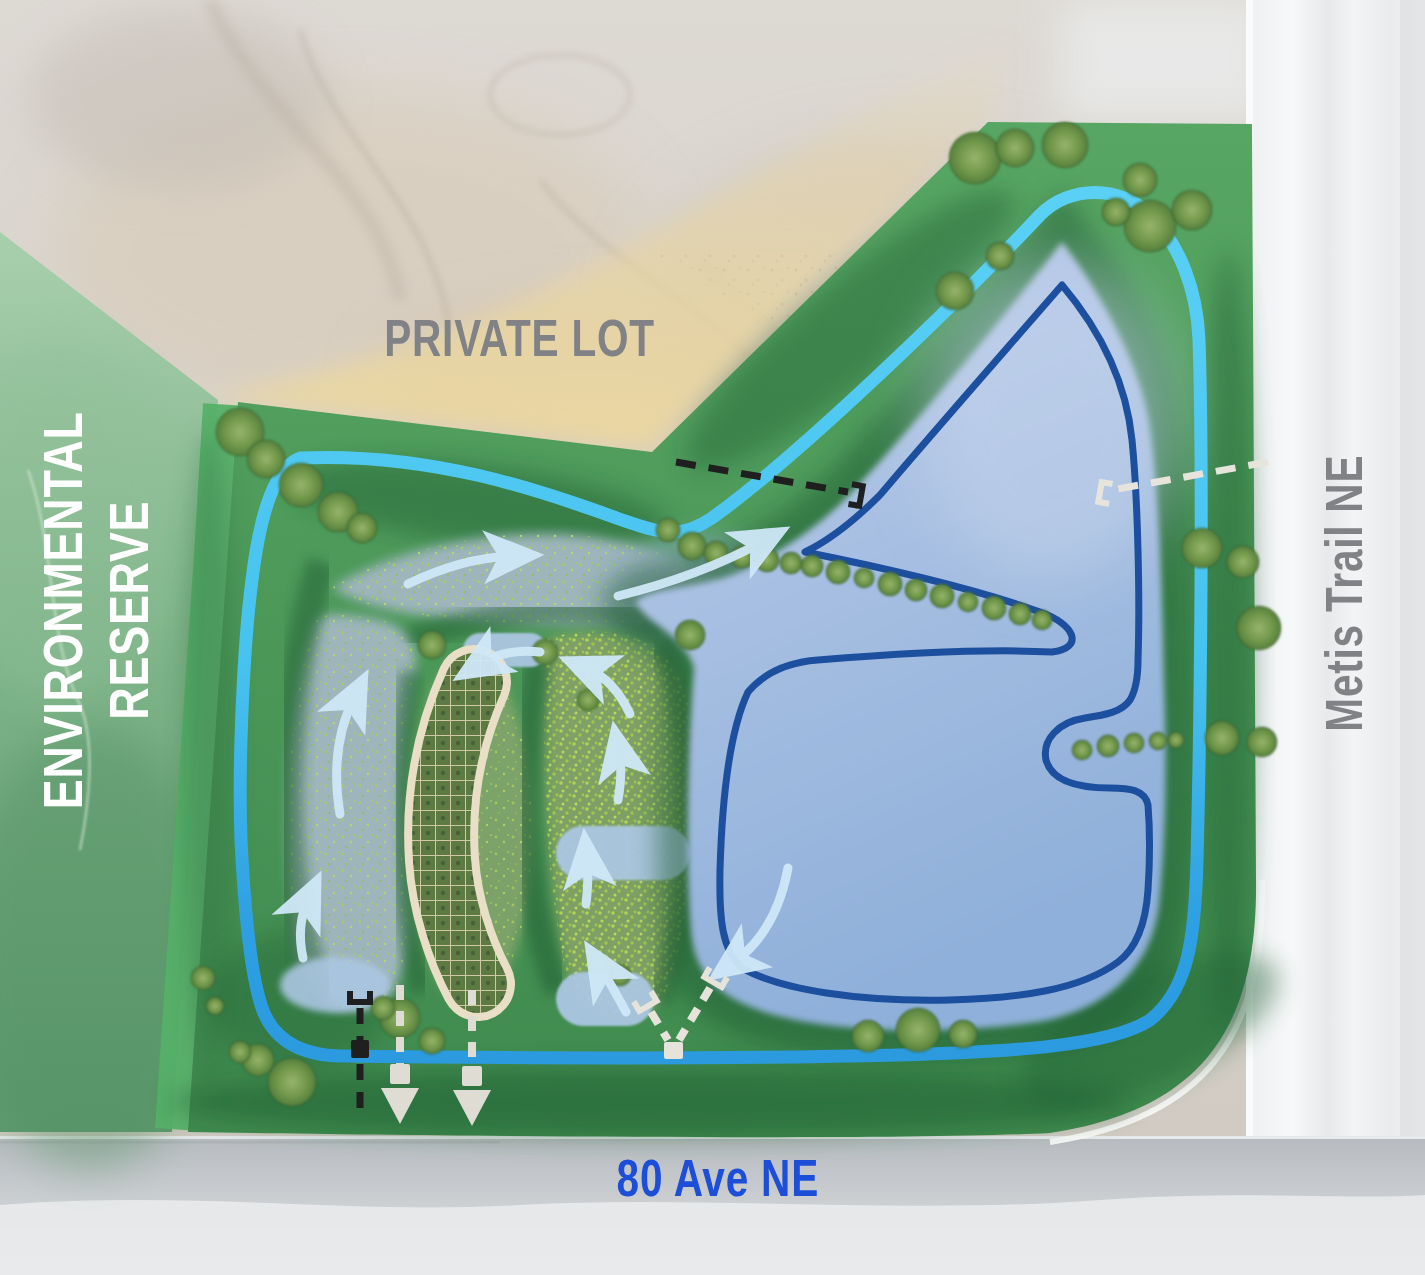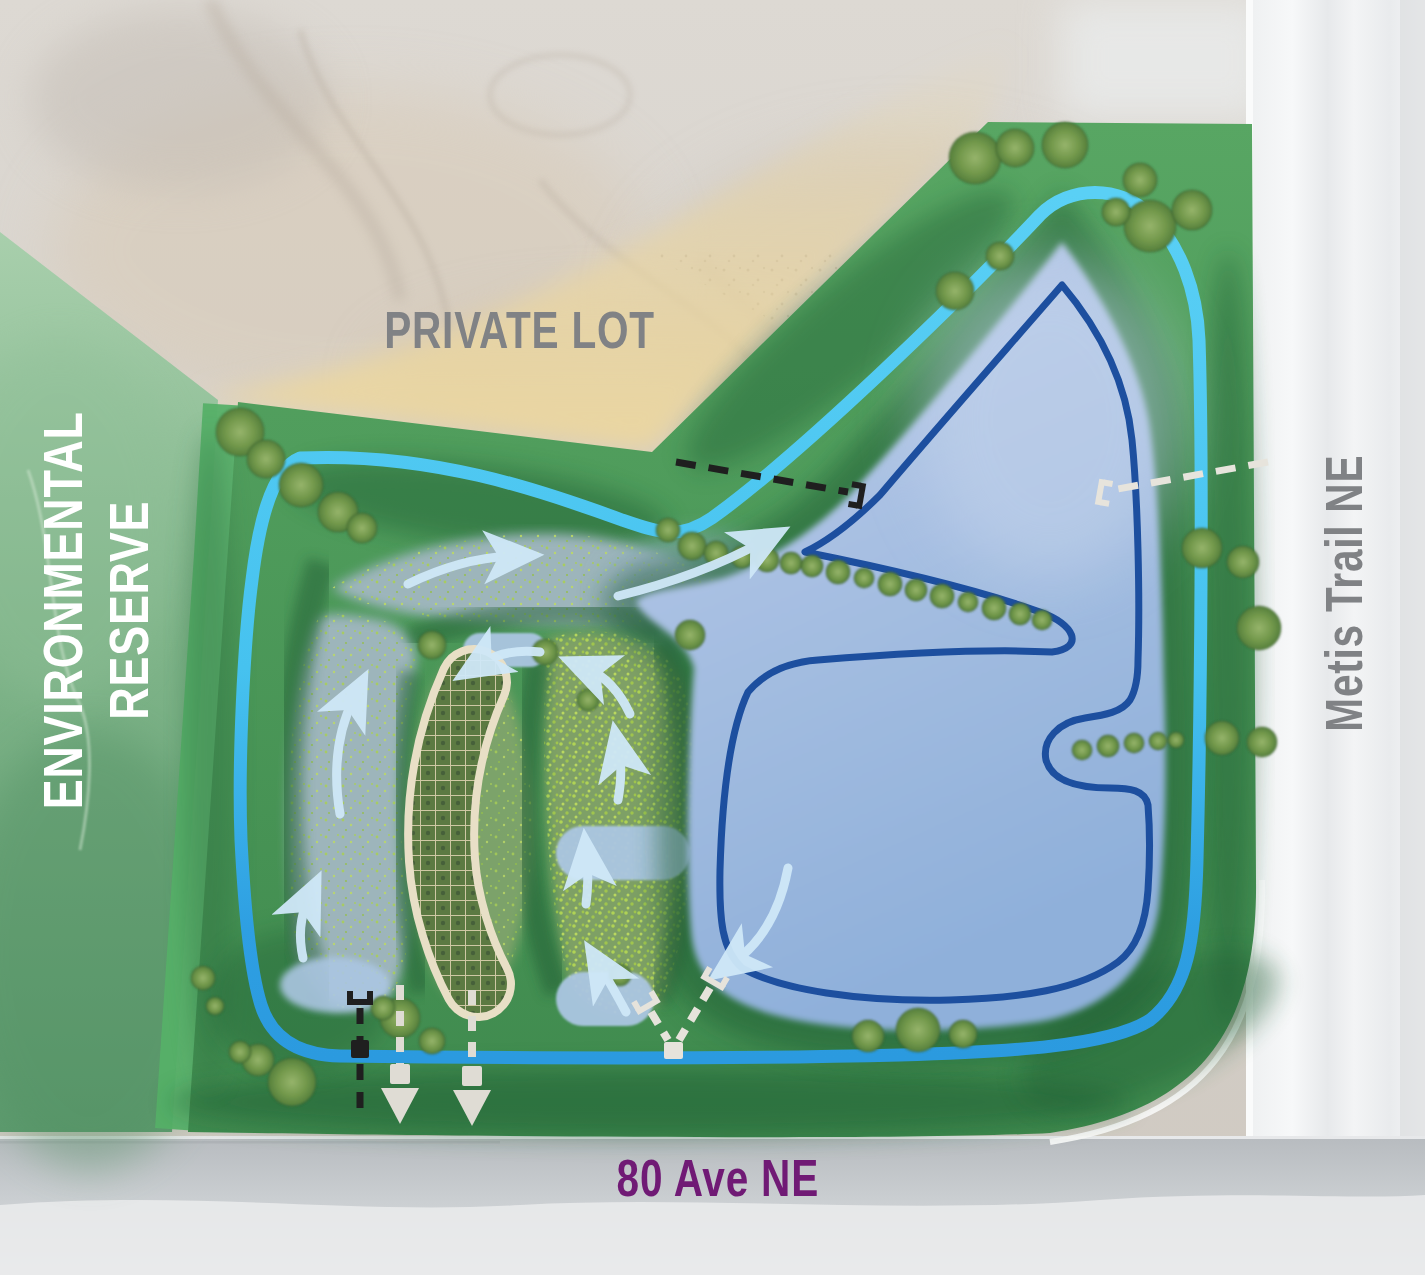--- a/index.html
+++ b/index.html
@@ -2,26 +2,26 @@
 <html><head>
 <meta charset="utf-8">
 <style>
   html,body{margin:0;padding:0;background:#d8d3cc;}
   #stage{position:relative;width:1425px;height:1275px;overflow:hidden;
          font-family:"Liberation Sans","DejaVu Sans",sans-serif;}
   #stage svg{position:absolute;left:0;top:0;}
   .map-label{position:absolute;color:#808285;font-weight:bold;text-align:center;
              letter-spacing:1px;line-height:1.18;white-space:nowrap;}
   .map-label .cond{display:inline-block;transform:scaleX(.78);transform-origin:center;}
-  #lbl-private{left:330px;top:300px;width:380px;font-size:52px;}
+  #lbl-private{left:330px;top:308px;width:380px;font-size:52px;}
   #lbl-reserve{left:-200px;top:540px;width:600px;height:140px;font-size:56px;color:#ffffff;
                transform:rotate(-90deg);}
   #lbl-reserve .cond{transform:scaleX(.8);}
   #lbl-metis{left:1095px;top:563px;width:500px;font-size:52px;transform:rotate(-90deg);}
-  #lbl-ave{left:518px;top:1148px;width:400px;font-size:52px;color:#701a75;}
+  #lbl-ave{left:518px;top:1148px;width:400px;font-size:52px;color:#1d4ed8;}
 </style>
 </head>
 <body>
 
 <div id="stage">
 <svg width="1425" height="1275" viewBox="0 0 1425 1275">
   <defs>
     <linearGradient id="dirtG" x1="0" y1="0" x2="0" y2="1">
       <stop offset="0" stop-color="#ddd9d3"></stop>
           <stop offset="1" stop-color="#cfc9c1"></stop>

